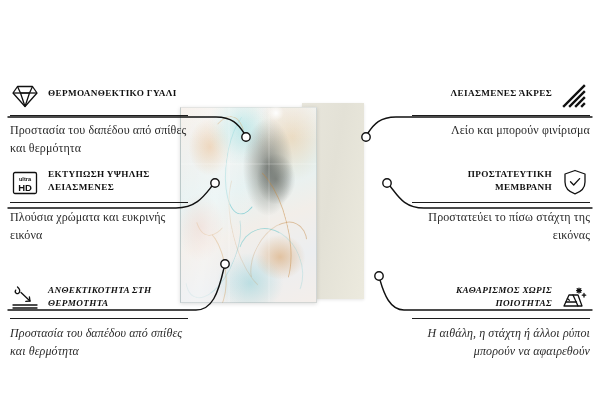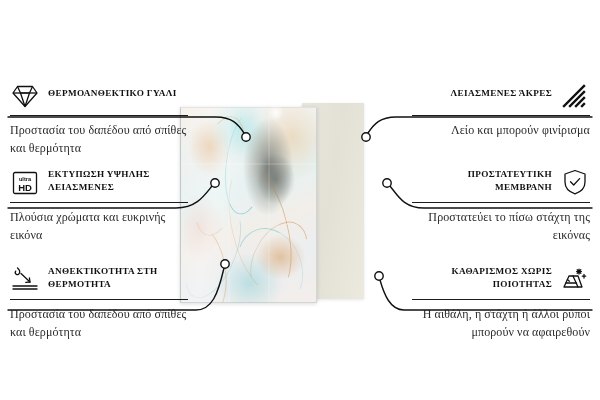--- a/index.html
+++ b/index.html
@@ -188,21 +188,21 @@
 
   .f-desc {
     font-size: 12px;
     line-height: 1.5;
     color: #2a2a2a;
     letter-spacing: 0.1px;
   }
 
   .f1 { top: 77px; }
   .f2 { top: 164px; }
-  .f3 { top: 261px; }
+  .f3 { top: 280px; font-style: italic; }
 
   
   .connectors {
     position: absolute;
     inset: 0;
     pointer-events: none;
   }
 </style>
 </head>
 <body>

